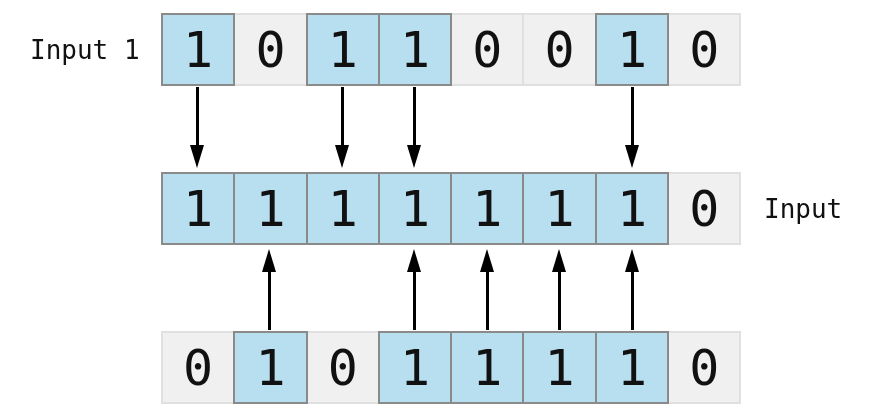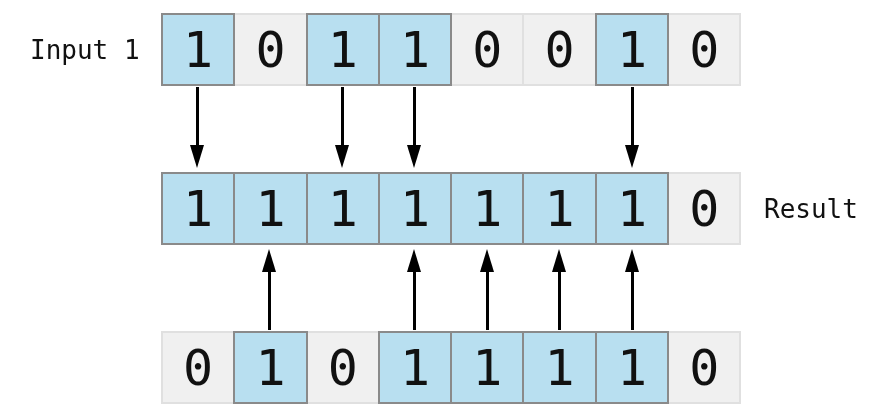--- a/index.html
+++ b/index.html
@@ -99,21 +99,21 @@
     border-bottom: 23px solid var(--arrow-color, #000);
   }
 </style>
 </head>
 <body style="--one-fill: #b8dff0; --one-border: #8a8a8a; --zero-fill: #f0f0f0; --zero-border: #e0e0e0; --arrow-color: #000000; --text-color: #111111;">
 
 <div id="diagram" style="background: rgb(255, 255, 255);">
 
   <div class="row-label label-input1">Input 1</div>
 
-  <div class="row-label label-result">Result</div>
+  <div class="row-label label-result">Input</div>
 
 
   <div class="bit-row row-input1">
       <div class="cell one">1</div>
       <div class="cell zero">0</div>
       <div class="cell one">1</div>
       <div class="cell one">1</div>
       <div class="cell zero">0</div>
       <div class="cell zero">0</div>
       <div class="cell one">1</div>

